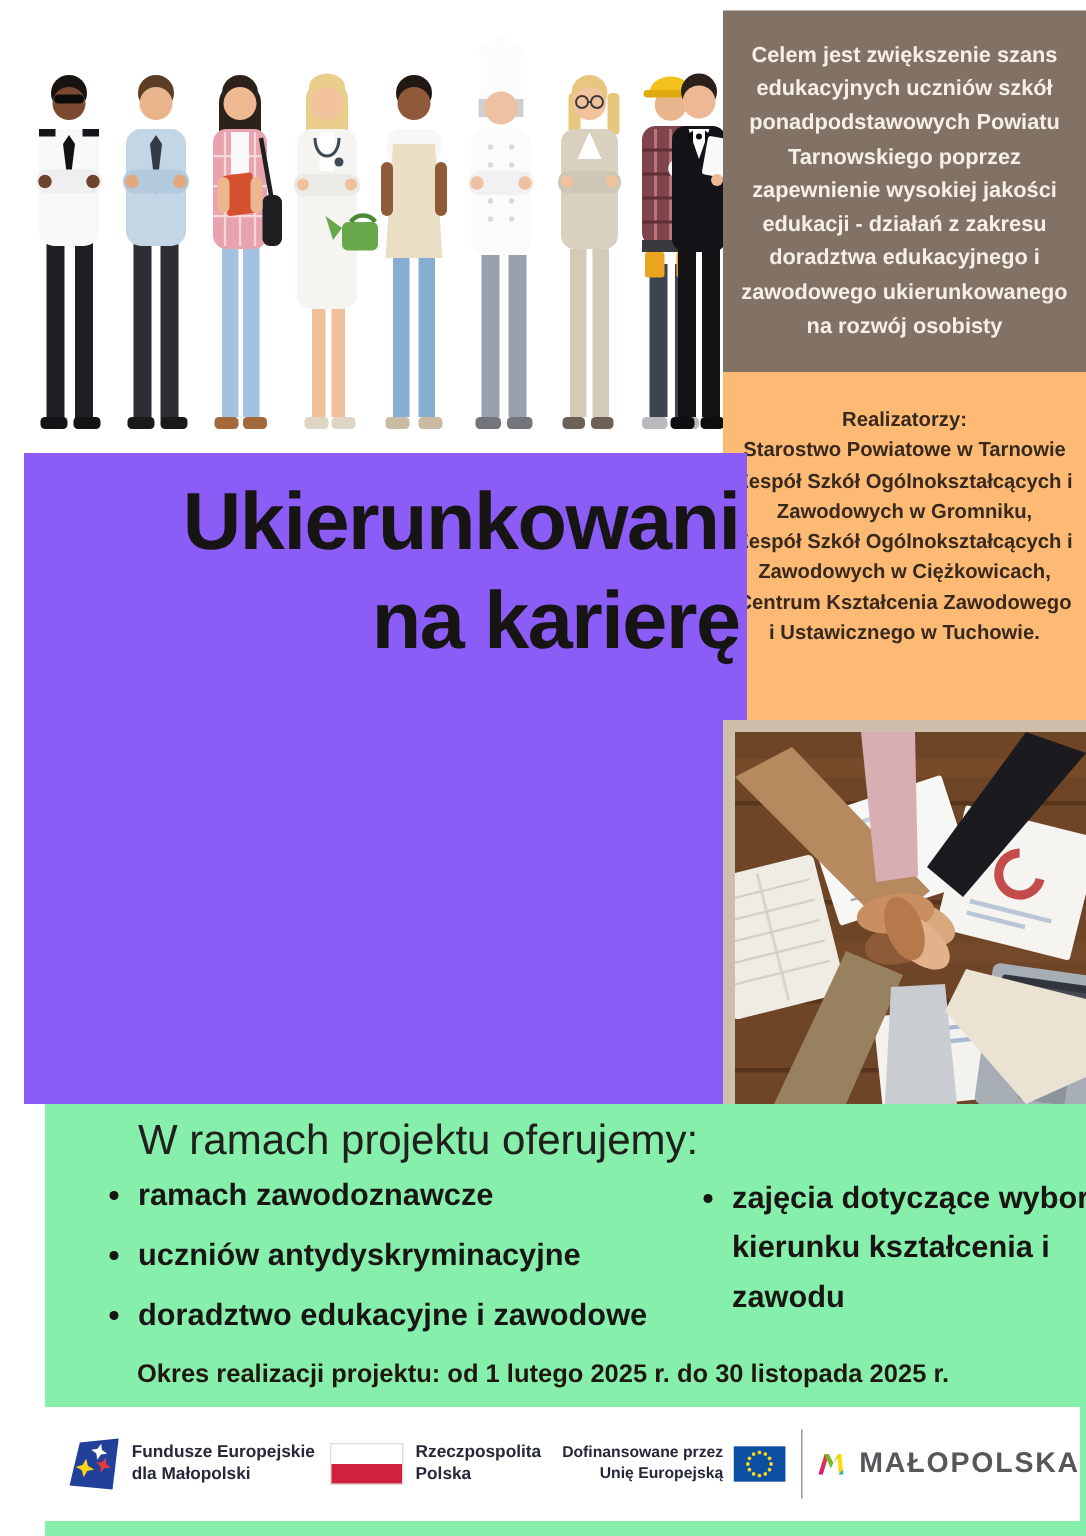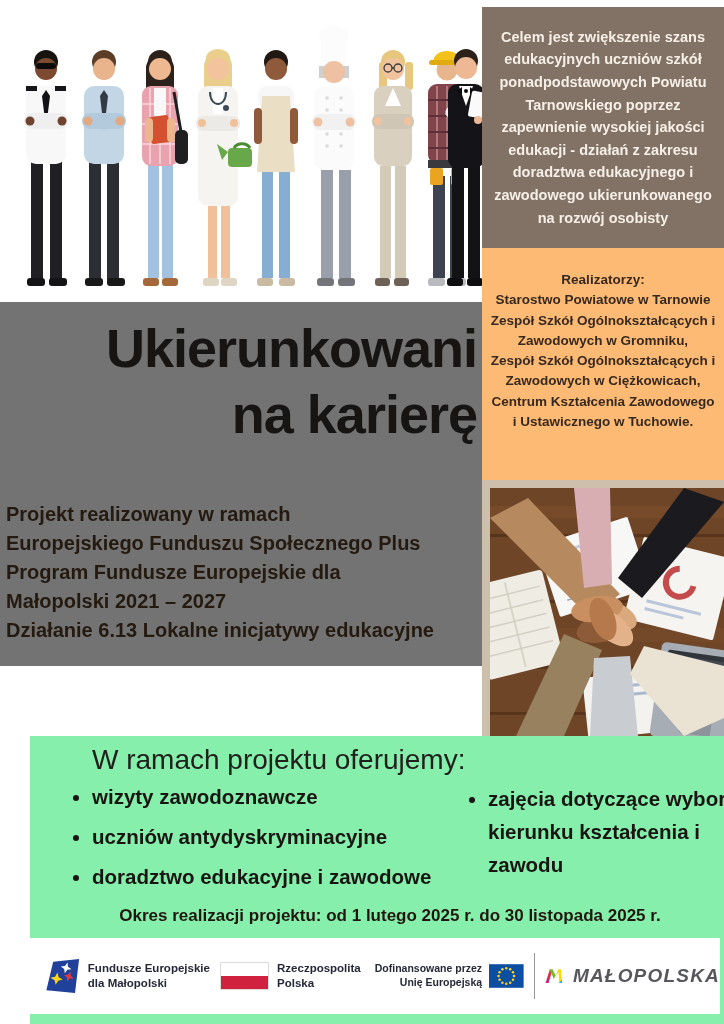--- a/index.html
+++ b/index.html
@@ -17,55 +17,55 @@
   }
   .goal-box p{margin:0;font-size:14.5px;font-weight:bold;line-height:1.56;}
   
   .partners-box{
     position:absolute;left:482px;top:248px;width:242px;height:232px;background:#fdba74;
     color:#38291f;box-sizing:border-box;padding:22px 6px 0 6px;text-align:center;
   }
   .partners-box .p-head{font-size:13.5px;font-weight:bold;line-height:1.5;}
   .partners-box .p-line{font-size:13.5px;font-weight:bold;line-height:1.5;}
   
-  .left-tan{position:absolute;left:0;top:302px;width:482px;height:364px;background:#737373;}
+  .left-tan{position:absolute;left:16px;top:302px;width:482px;height:434px;background:#8b5cf6;}
   .main-title{margin:14px 5px 0 0;text-align:right;color:#161514;}
   .main-title .t1,.main-title .t2{
     font-size:54px;font-weight:bold;letter-spacing:-1px;line-height:1.22;white-space:nowrap;
   }
   .project-desc{margin:52px 0 0 6px;color:#241a10;}
   .project-desc div{font-size:20px;font-weight:bold;line-height:29px;white-space:nowrap;}
   
   .hands-wrap{position:absolute;left:482px;top:480px;width:242px;height:256px;background:#cdbfab;}
   .hands-wrap svg{position:absolute;left:8px;top:8px;}
   
   .offer{position:absolute;left:0;top:736px;width:724px;height:288px;background:#86efac;color:#181512;margin-left:30px;}
   .offer-heading{margin:8px 0 0 62px;font-size:28px;font-weight:normal;color:#20201c;}
   .offer-cols{position:absolute;left:0;top:46px;width:724px;display:flex;}
   .offer-ul{margin:0;padding:0 0 0 40px;list-style:disc;}
   .offer-ul li{font-size:20.5px;font-weight:bold;line-height:1.5;margin-bottom:9px;}
   .col-left{width:340px;margin-left:22px;}
   .col-right{width:260px;margin-left:16px;}
   .col-right li{line-height:1.62;}
   .period{position:absolute;left:0;top:170px;width:664px;text-align:center;
-    font-size:17px;font-weight:bold;color:#20180f;padding-left:28px;}
+    font-size:17px;font-weight:bold;color:#20180f;}
   
   .footer-bar{
     position:absolute;left:25px;top:938px;width:675px;height:76px;background:#ffffff;
     display:flex;align-items:center;justify-content:center;padding-left:20px;
   }
   .footer-bar .lbl{font-weight:bold;color:#242838;line-height:1.3;white-space:nowrap;}
   .fe-label{font-size:11.5px;margin:0 10px 0 6px;}
   .pl-label{font-size:11.5px;color:#1d1d1b;margin:0 14px 0 8px;}
   .cofin-label{font-size:10.5px;text-align:right;margin-right:7px;}
   .pl-flag{width:66px;height:28px;border:1px solid #dcdcdc;box-sizing:border-box;}
   .pl-flag .w{height:50%;background:#ffffff;}
   .pl-flag .r{height:50%;background:#d0213f;}
   .v-div{width:2px;height:46px;background:#97999c;margin:0 10px;}
-  .malo-label{font-size:19px;font-weight:600;color:#55575b;letter-spacing:1.2px;margin-left:10px;white-space:nowrap;font-style:italic;}
+  .malo-label{font-size:19px;font-weight:600;color:#55575b;letter-spacing:1.2px;margin-left:10px;white-space:nowrap;}
 </style>
 </head>
 <body>
 
 <div class="poster">
 
   <div class="people-photo">
     <svg width="482" height="302" viewBox="0 0 482 302">
       <rect x="0" y="0" width="482" height="302" fill="#ffffff"></rect>
 
@@ -263,28 +263,20 @@
         <div class="p-line">Zespół Szkół Ogólnokształcących i Zawodowych w Ciężkowicach,</div>
         <div class="p-line">Centrum Kształcenia Zawodowego i Ustawicznego w Tuchowie.</div>
       </div>
   </div>
 
   <div class="left-tan">
     <div class="main-title">
       <div class="t1">Ukierunkowani</div>
       <div class="t2">na karierę</div>
     </div>
-    <div class="project-desc">
-
-    <div>Projekt realizowany w ramach</div>
-        <div>Europejskiego Funduszu Społecznego Plus</div>
-        <div>Program Fundusze Europejskie dla</div>
-        <div>Małopolski 2021 – 2027</div>
-        <div>Działanie 6.13 Lokalne inicjatywy edukacyjne</div>
-      </div>
   </div>
 
   <div class="hands-wrap">
     <svg width="234" height="248" viewBox="0 0 234 248">
       <rect x="0" y="0" width="234" height="248" fill="#6e4527"></rect>
       <rect x="0" y="18" width="234" height="12" fill="#7a4e2c" opacity="0.7"></rect>
       <rect x="0" y="140" width="234" height="14" fill="#7a4e2c" opacity="0.5"></rect>
       <rect x="0" y="46" width="234" height="3" fill="#57341b"></rect>
       <rect x="0" y="112" width="234" height="3" fill="#57341b"></rect>
       <rect x="0" y="178" width="234" height="3" fill="#57341b"></rect>
@@ -344,21 +336,21 @@
         <ellipse cx="113" cy="131" rx="22" ry="12" fill="#b5794c" transform="rotate(70 113 131)"></ellipse>
       </g>
     </svg>
   </div>
 
   <div class="offer">
     <div class="offer-heading">W ramach projektu oferujemy:</div>
     <div class="offer-cols">
       <ul class="offer-ul col-left">
 
-      <li>wizyty zawodoznawcze</li>
+      <li>ramach zawodoznawcze</li>
           <li>uczniów antydyskryminacyjne</li>
           <li>doradztwo edukacyjne i zawodowe</li>
         </ul>
       <ul class="offer-ul col-right">
 
       <li>zajęcia dotyczące wyboru kierunku kształcenia i zawodu</li>
         </ul>
     </div>
     <div class="period">Okres realizacji projektu: od 1 lutego 2025 r. do 30 listopada 2025 r.</div>
   </div>

